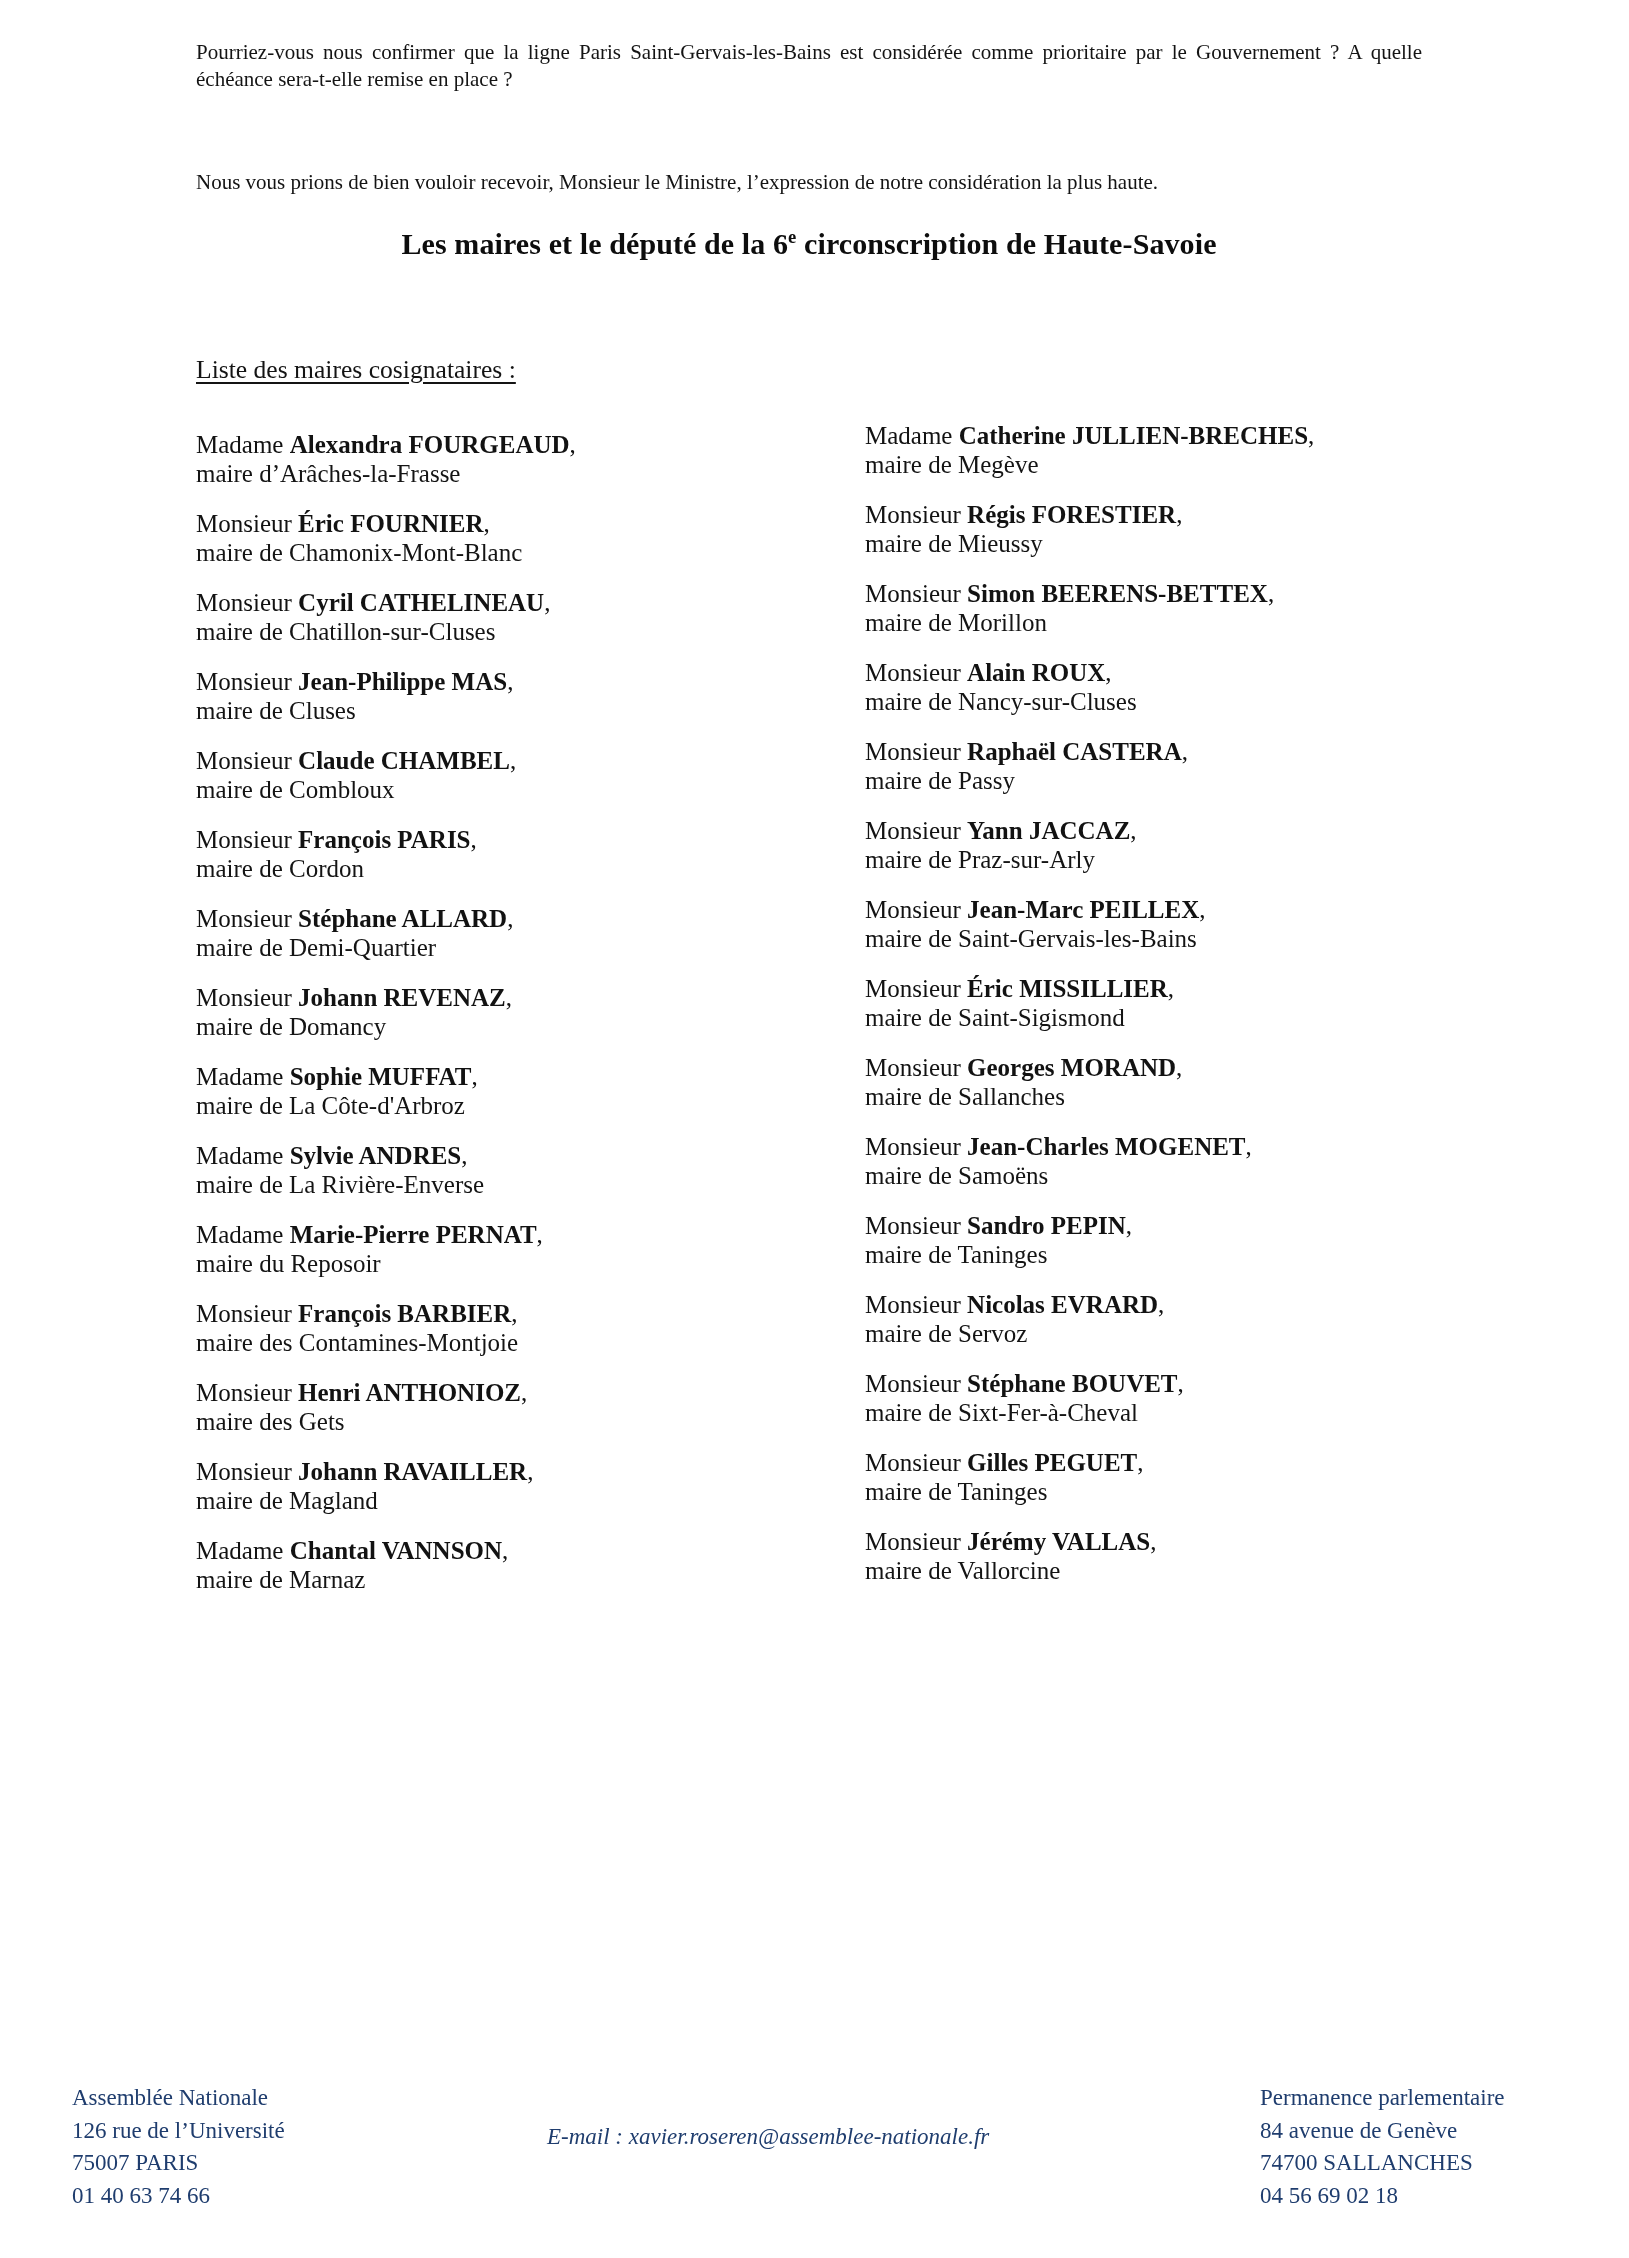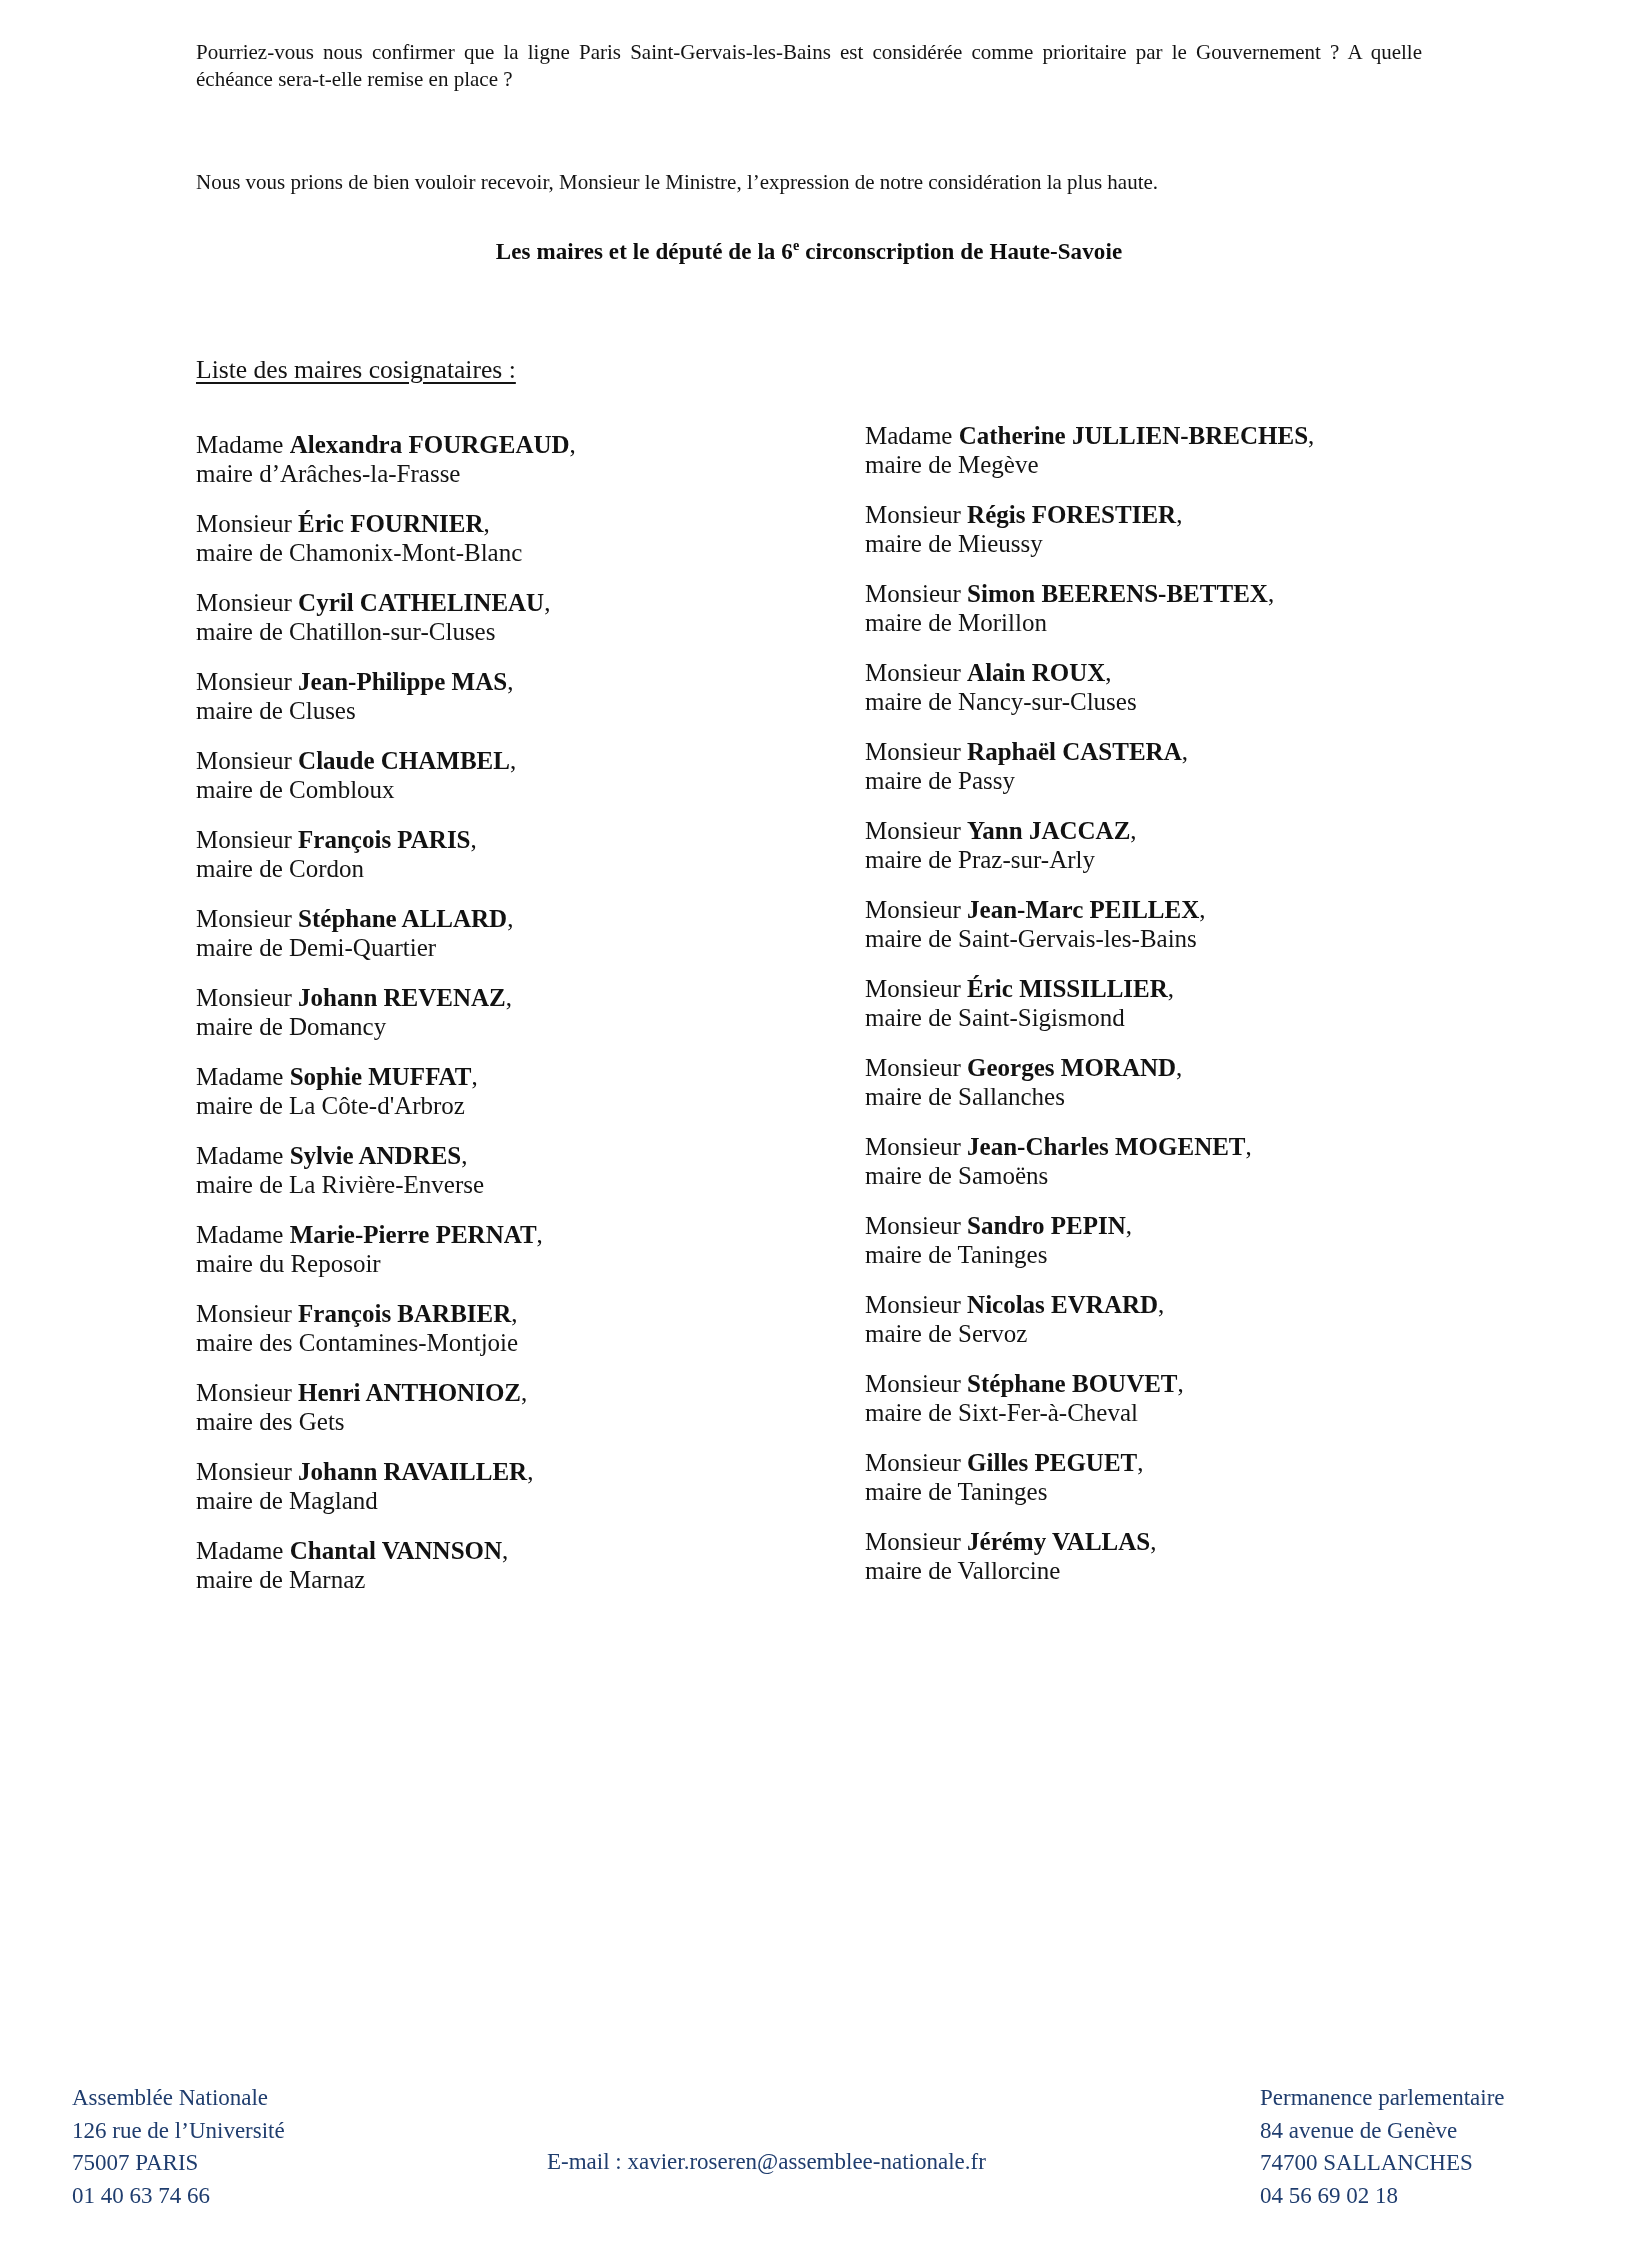--- a/index.html
+++ b/index.html
@@ -35,22 +35,22 @@
     line-height: 1.30;
     text-align: justify;
     margin: 0 0 0 0;
     color: #141414;
   }
   .para.spaced {
     margin-top: 75px;
   }
 
   .signature-line {
-    margin-top: 43px;
-    font-size: 23px;
+    margin-top: 31px;
+    font-size: 30px;
     font-weight: bold;
     text-align: center;
     color: #0d0d0d;
     letter-spacing: 0.1px;
   }
   .signature-line sup {
     font-size: 0.62em;
     vertical-align: super;
     line-height: 0;
   }
@@ -114,22 +114,23 @@
   }
   .footer-left {
     position: absolute;
     left: 72px;
     top: 0;
     white-space: nowrap;
   }
   .footer-center {
     position: absolute;
     left: 547px;
-    top: 64px;
-    white-space: nowrap;
+    top: 39px;
+    white-space: nowrap;
+    font-style: italic;
   }
   .footer-right {
     position: absolute;
     left: 1260px;
     top: 0;
     white-space: nowrap;
   }
   .footer-line { display: block; }
 </style>
 </head>

